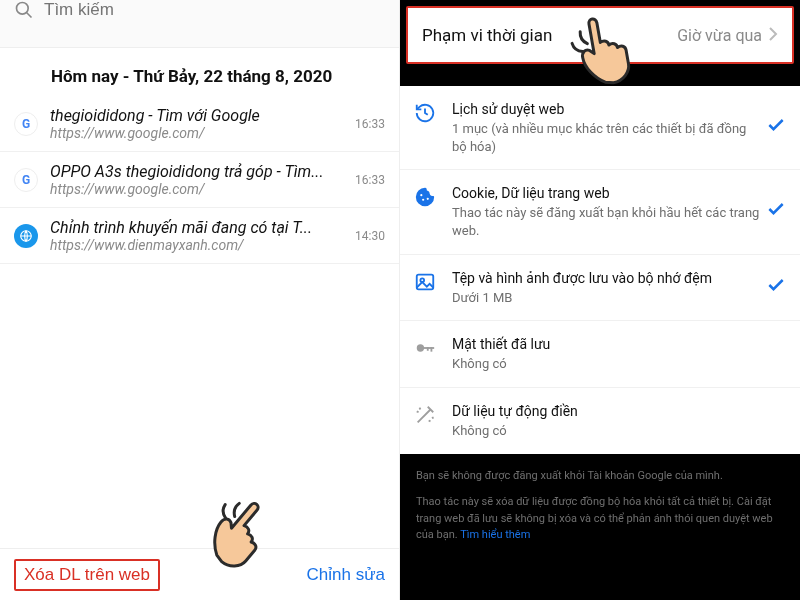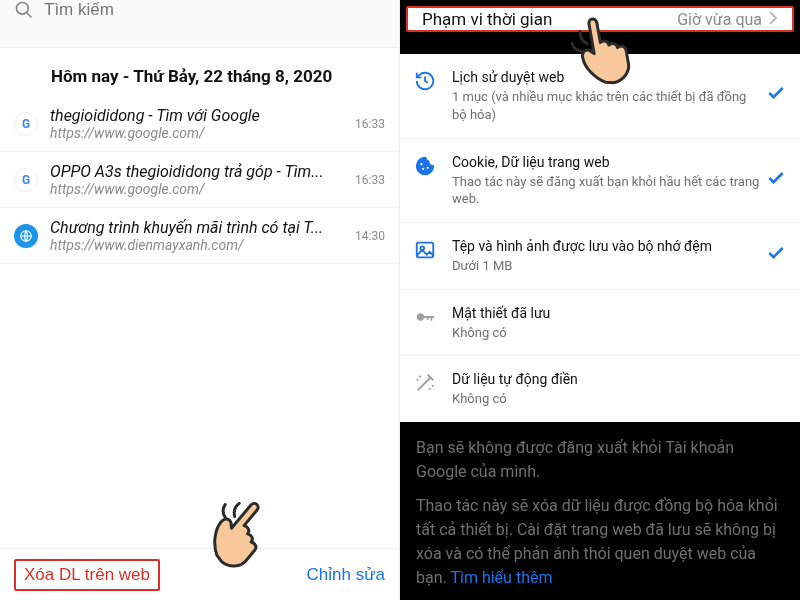--- a/index.html
+++ b/index.html
@@ -193,21 +193,21 @@
     width: 24px;
     flex-shrink: 0;
     color: #1a73e8;
     font-size: 20px;
     text-align: right;
     align-self: center;
   }
 
   .footnotes {
     padding: 14px 16px 0 16px;
-    font-size: 16px;
+    font-size: 11px;
     color: #6f6f6f;
     line-height: 1.5;
   }
   .footnotes p { margin-bottom: 10px; }
   .learn-more { color: #1a73e8; }
 
   
   .hand {
     position: absolute;
     width: 70px;
@@ -281,21 +281,21 @@
     </div>
 
     <div class="history-item">
       <div class="favicon favicon-site">
         <svg width="14" height="14" viewBox="0 0 24 24" fill="none" stroke="#fff" stroke-width="2">
           <circle cx="12" cy="12" r="9"></circle>
             <path d="M3 12h18M12 3c3 3 3 15 0 18M12 3c-3 3-3 15 0 18"></path>
         </svg>
       </div>
       <div class="hi-text">
-        <div class="hi-title">Chương trình khuyến mãi trình có tại T...</div>
+        <div class="hi-title">Chỉnh trình khuyến mãi đang có tại T...</div>
         <div class="hi-url">https://www.dienmayxanh.com/</div>
       </div>
       <div class="hi-time">14:30</div>
     </div>
 
   </div>
 
   <div class="hand hand-left">
     <svg viewBox="0 0 64 80">
         <use href="#hand-pointer"></use>

